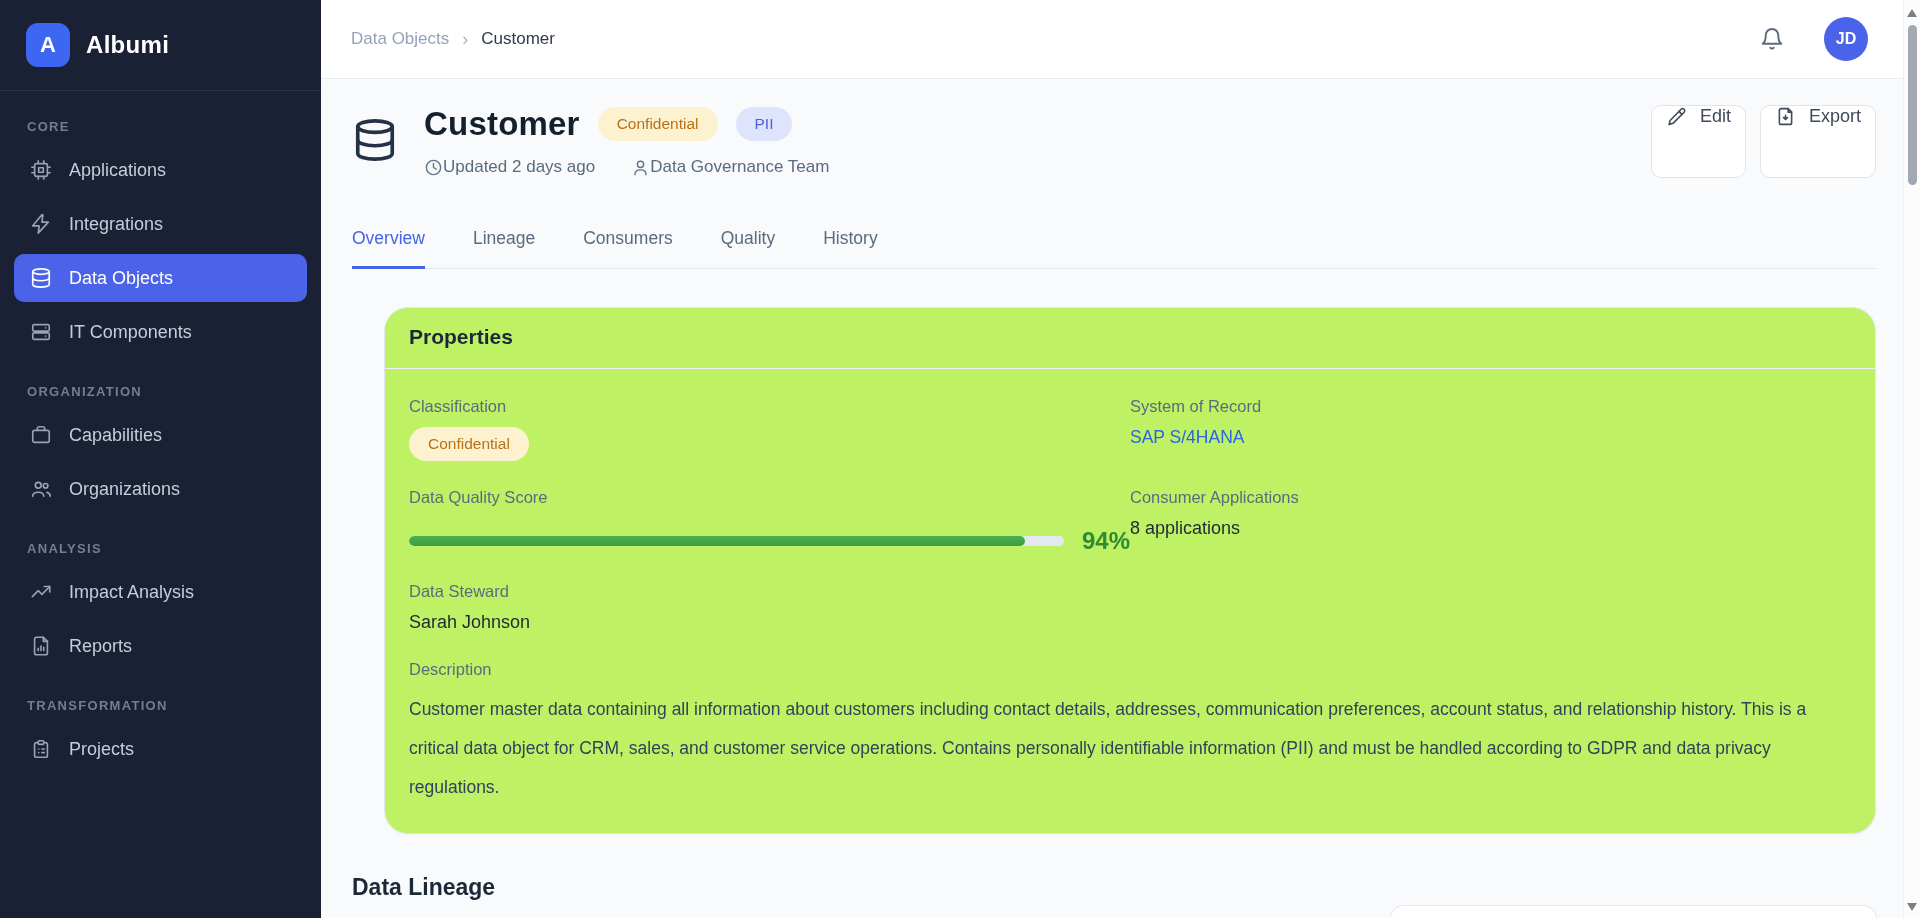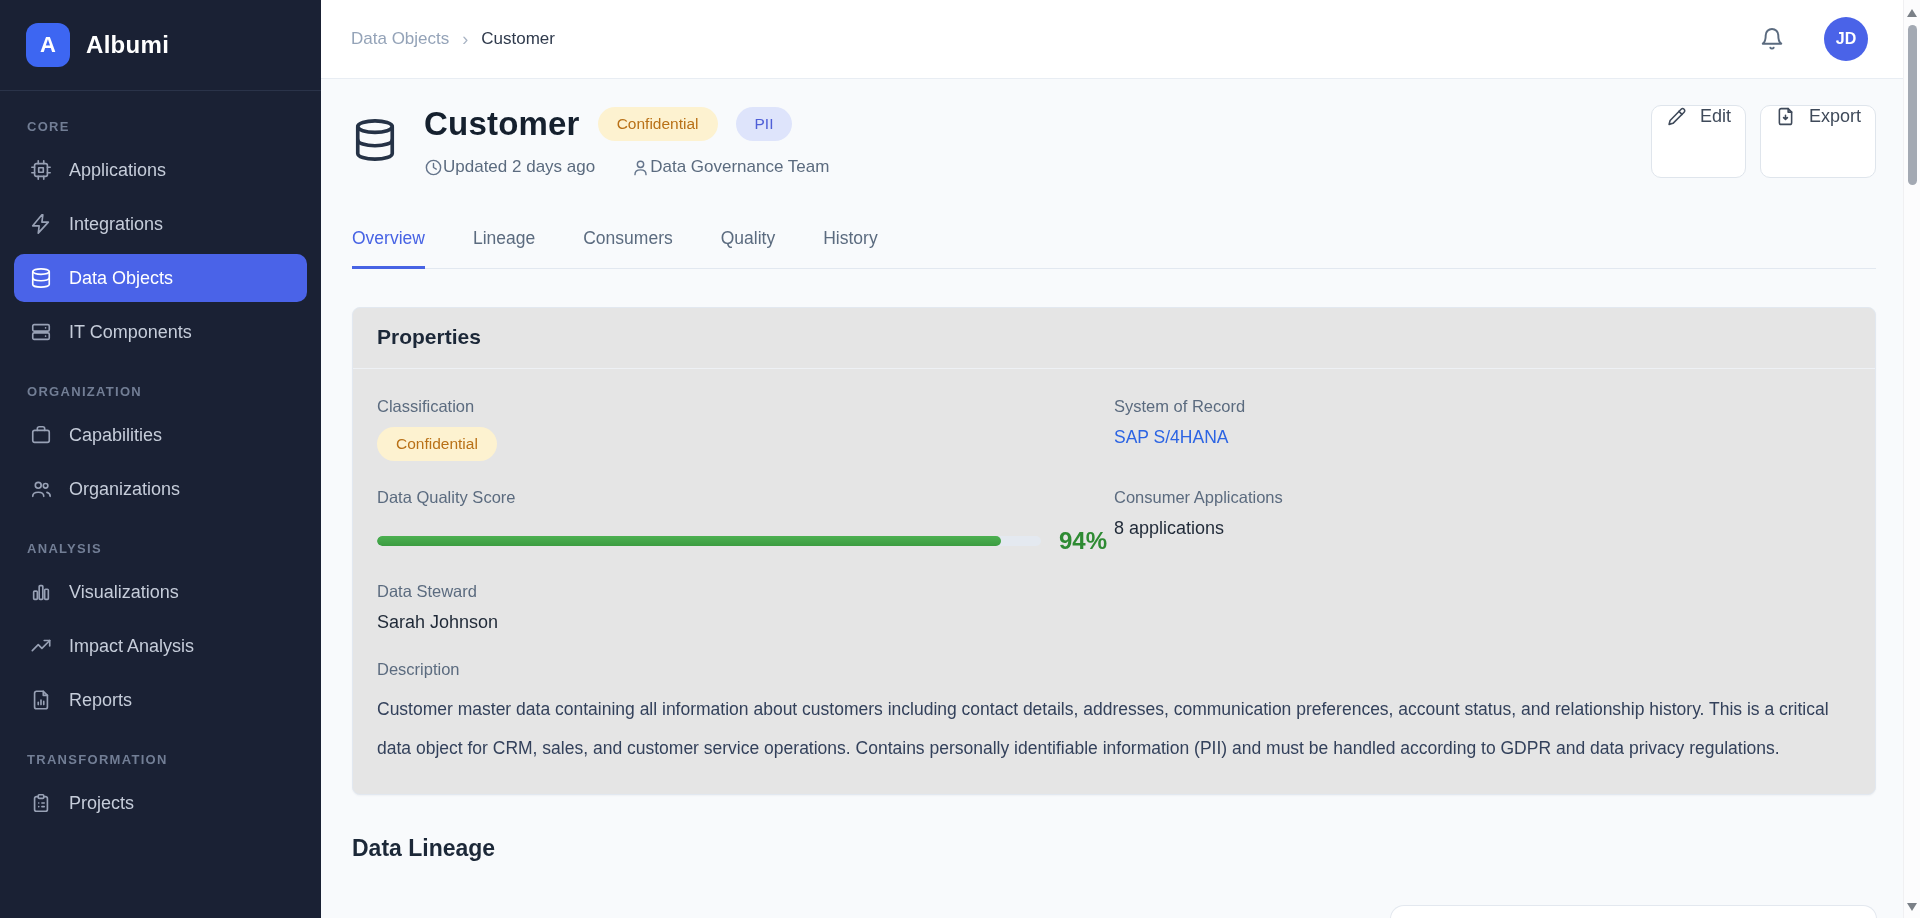--- a/index.html
+++ b/index.html
@@ -47,21 +47,21 @@
   .header-btns { margin-left:auto; display:flex; gap:14px; }
   .btn { height:73px; padding:0 14px; background:#fff; border:1px solid #dfe5ec; border-radius:10px; display:flex; gap:13px; font-size:18px; color:#3f4a5a; cursor:pointer; }
   .btn svg { width:21px; height:21px; stroke:#3f4a5a; fill:none; stroke-width:1.8; stroke-linecap:round; stroke-linejoin:round; }
 
   
   .tabs { display:flex; gap:48px; margin-top:50px; border-bottom:1px solid #e2e8f0; }
   .tab { font-size:17.5px; color:#5b6b7f; padding-bottom:17px; border-bottom:3px solid transparent; margin-bottom:-1px; cursor:pointer; }
   .tab.active { color:#4763e4; border-bottom-color:#4763e4; }
 
   
-  .card { margin-top:38px; background:#e5e5e5; border:1px solid #e2e8f0; border-radius:8px; box-shadow:0 1px 2px rgba(16,24,40,.04); }
+  .card { margin-top:38px; background:#bef264; border:1px solid #e2e8f0; border-radius:24px; box-shadow:0 1px 2px rgba(16,24,40,.04);margin-left:32px; }
   .card-head { padding:17px 24px 19px; border-bottom:1px solid #eef1f5; }
   .card-title { font-size:21px; font-weight:700; color:#1c2838; }
   .card-body { padding:28px 24px 26px; }
   .prop-grid { display:grid; grid-template-columns:1fr 1fr; }
   .field { margin-bottom:27px; }
   .field-label { font-size:16.5px; color:#5b6b7f; margin-bottom:11px; }
   .field-value { font-size:18px; color:#1f2937; }
   .link-value { font-size:17.5px; color:#2c64e3; cursor:pointer; }
   .quality-row { display:flex; align-items:center; gap:18px; margin-top:20px; max-width:730px; }
   .progress-track { flex:1; height:10px; background:#e4e9f0; border-radius:6px; overflow:hidden; }
@@ -138,28 +138,20 @@
           <path d="M3 20c0-3 2.7-4.5 6-4.5s6 1.5 6 4.5"></path>
           <circle cx="17" cy="8.5" r="2.5"></circle>
           <path d="M18.5 15.7c2 .5 3.5 1.9 3.5 4.3"></path>
         </svg>
       <span>Organizations</span>
     </div>
   </div>
 
   <div class="side-section">
     <div class="side-label">ANALYSIS</div>
-    <div class="side-item">
-      <svg viewBox="0 0 24 24">
-          <rect x="4" y="11" width="4" height="9" rx="1"></rect>
-          <rect x="10" y="5" width="4" height="15" rx="1"></rect>
-          <rect x="16" y="9" width="4" height="11" rx="1"></rect>
-        </svg>
-      <span>Visualizations</span>
-    </div>
     <div class="side-item">
       <svg viewBox="0 0 24 24">
           <path d="M2.5 17 9 10.5l4 4L21.5 6"></path>
           <path d="M15.5 6h6v6"></path>
         </svg>
       <span>Impact Analysis</span>
     </div>
     <div class="side-item">
       <svg viewBox="0 0 24 24">
           <path d="M14.5 2.5H7a2 2 0 0 0-2 2v15a2 2 0 0 0 2 2h10a2 2 0 0 0 2-2V7z"></path>

